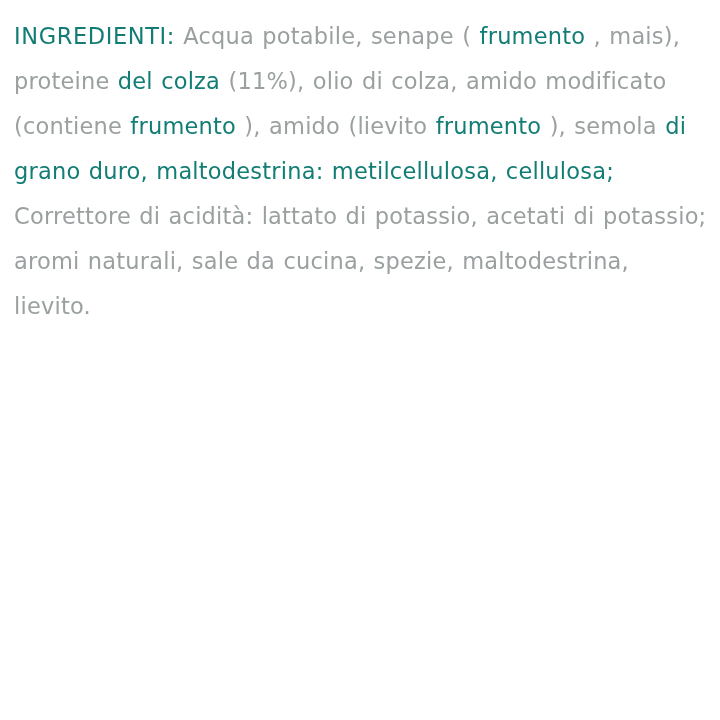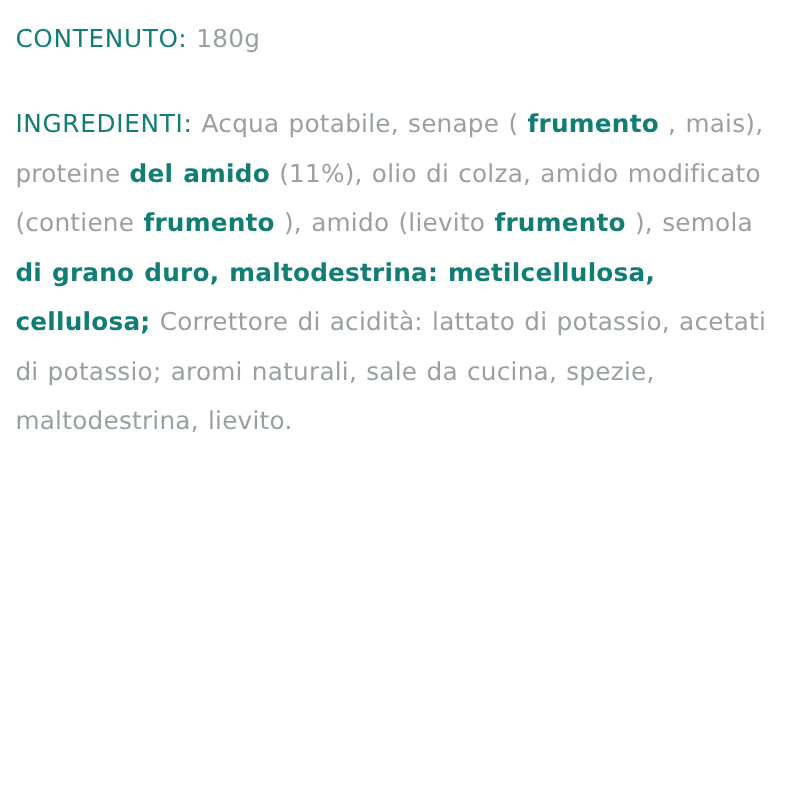--- a/index.html
+++ b/index.html
@@ -31,48 +31,43 @@
   .block:last-child {
     margin-bottom: 0;
   }
   .label {
     color: #127d74;
     font-weight: normal;
     letter-spacing: 0.6px;
   }
   .hl {
     color: #127d74;
-    font-weight: bold;
   }
   .plain {
     color: #9aa0a0;
   }
   #block-contenuto {
     margin-bottom: 32px;
   }
   #block-prodotti {
     margin-bottom: 0;
   }
 </style>
 </head>
 <body>
 
 <div id="page">
 
-  <p class="block" id="block-contenuto">
-    <span class="label">CONTENUTO:</span>
-    <span class="plain">180g</span>
-  </p>
 
   <p class="block" id="block-ingredienti">
     <span class="label">INGREDIENTI:</span>
     <span class="plain">Acqua potabile, senape (</span>
     <span class="hl">frumento</span>
     <span class="plain">, mais), proteine</span>
-    <span class="hl">del amido</span>
+    <span class="hl">del colza</span>
     <span class="plain">(11%), olio di colza, amido modificato (contiene</span>
     <span class="hl">frumento</span>
     <span class="plain">), amido (lievito</span>
     <span class="hl">frumento</span>
     <span class="plain">), semola</span>
     <span class="hl">di grano duro, maltodestrina: metilcellulosa, cellulosa;</span>
     <span class="plain">Correttore di acidità: lattato di potassio, acetati di potassio; aromi naturali, sale da cucina, spezie, maltodestrina, lievito.</span>
   </p>
 
 

